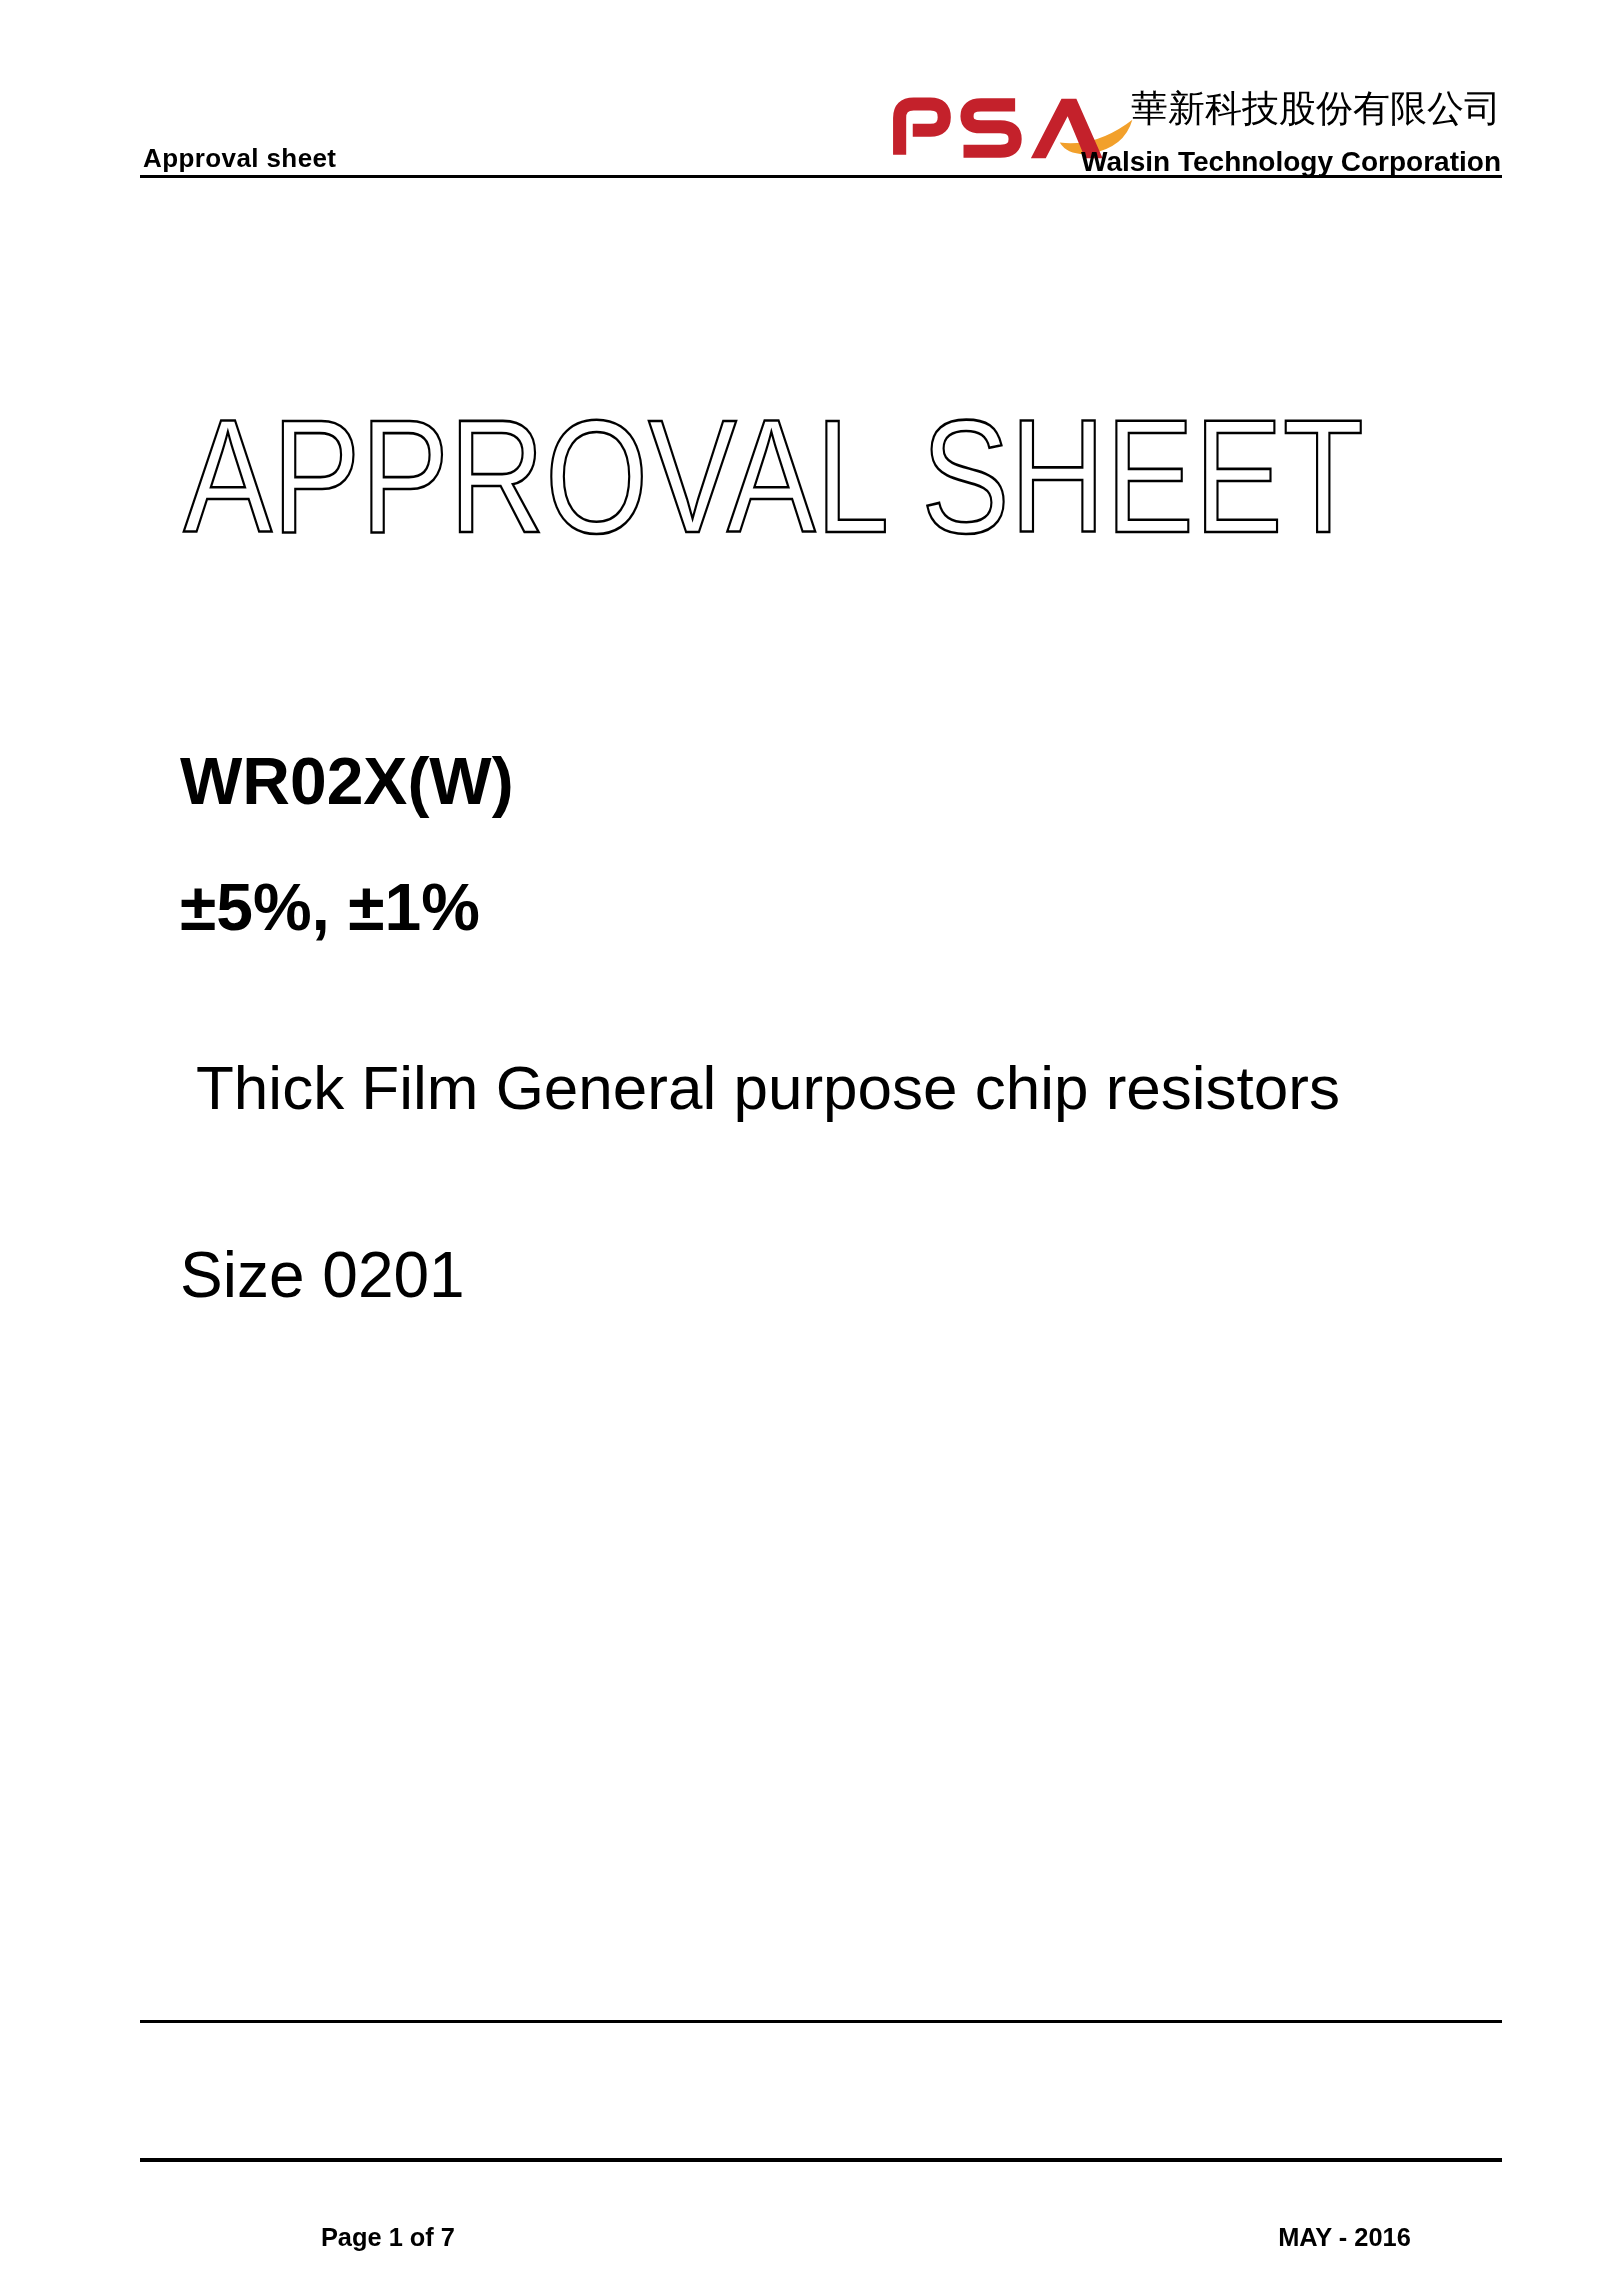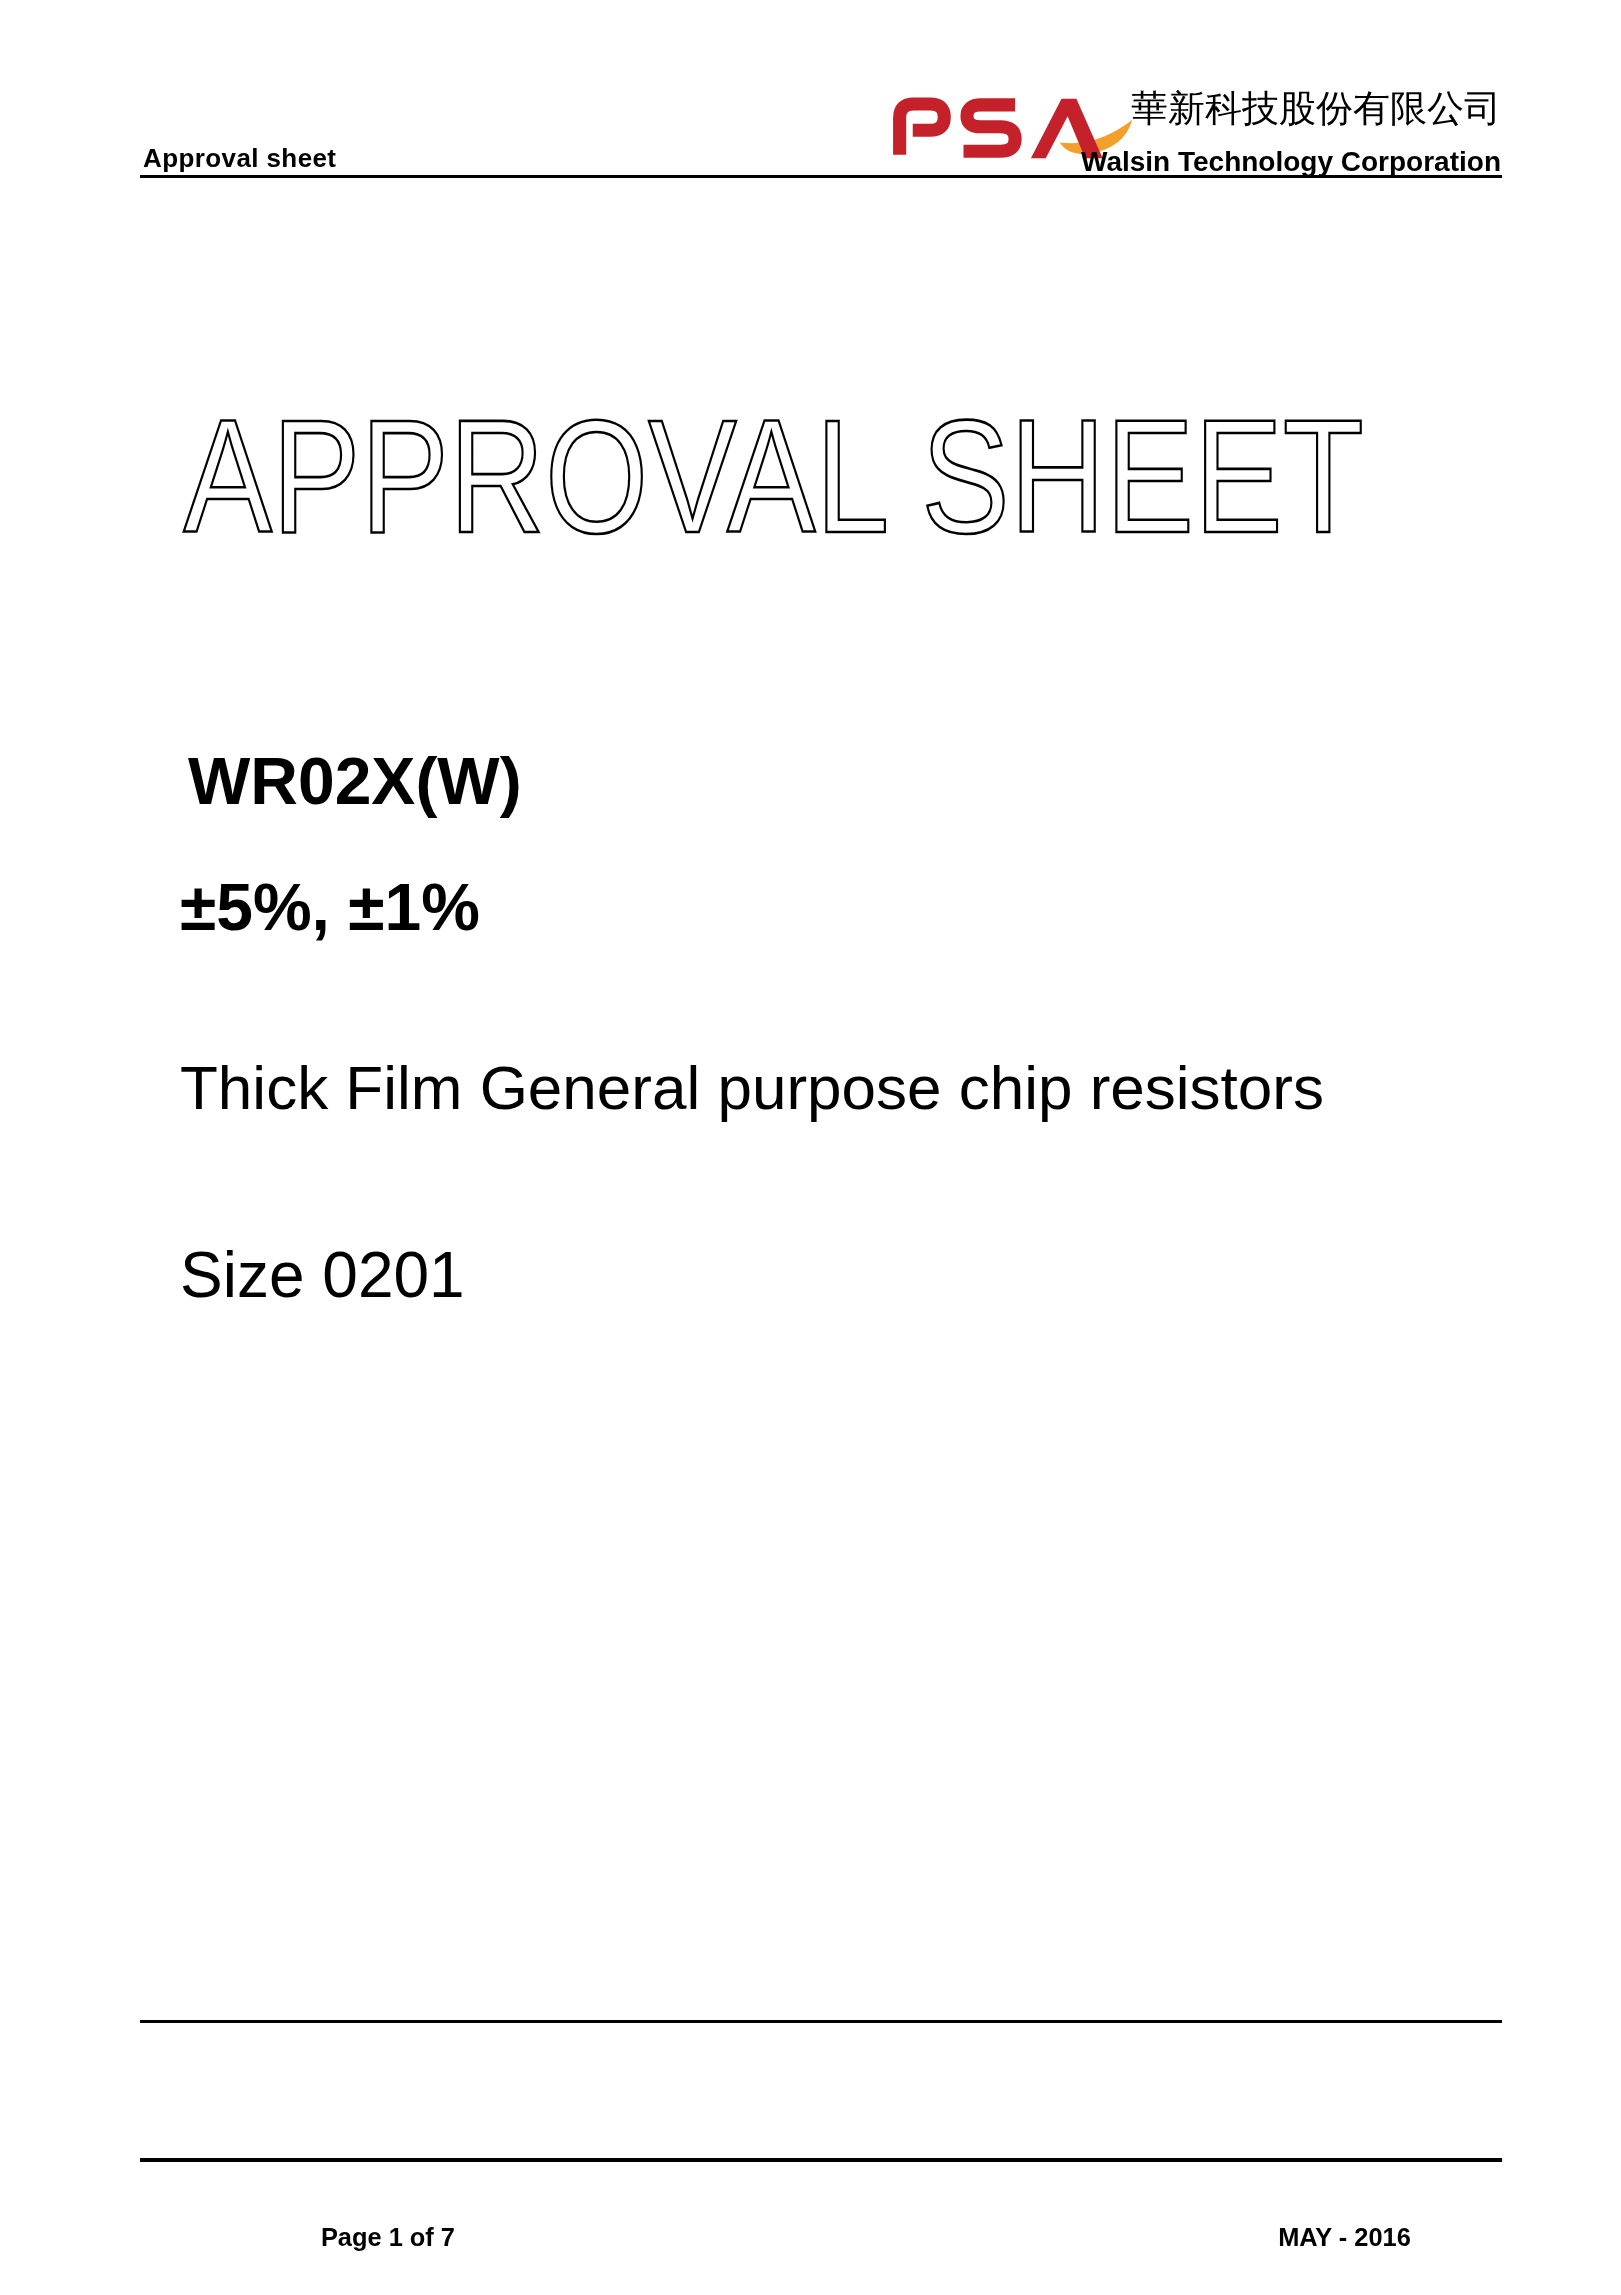--- a/index.html
+++ b/index.html
@@ -41,29 +41,29 @@
   .big-title-svg text{
     font-family:"Liberation Sans", sans-serif;
     fill:#ffffff;
     stroke:#000000;
     stroke-width:3px;
     font-weight:400;
   }
 
   
   .model{
-    left:188px;top:748px;
+    left:180px;top:748px;
     font-size:66px;font-weight:bold;line-height:1;
   }
   .tolerance{
     left:180px;top:874px;
     font-size:66px;font-weight:bold;line-height:1;
   }
   .descr{
-    left:180px;top:1057px;
+    left:196px;top:1057px;
     font-size:62px;font-weight:normal;line-height:1;
   }
   .size{
     left:180px;top:1235px;
     font-size:64px;font-weight:normal;line-height:1;margin-top:8px;
   }
 
   
   .mid-rule{
     left:140px;top:2020px;width:1362px;height:2.6px;background:#000;

